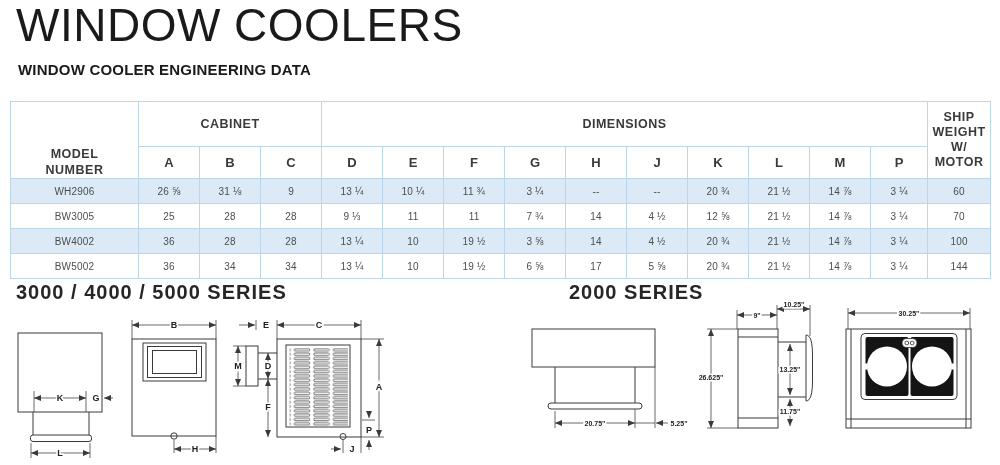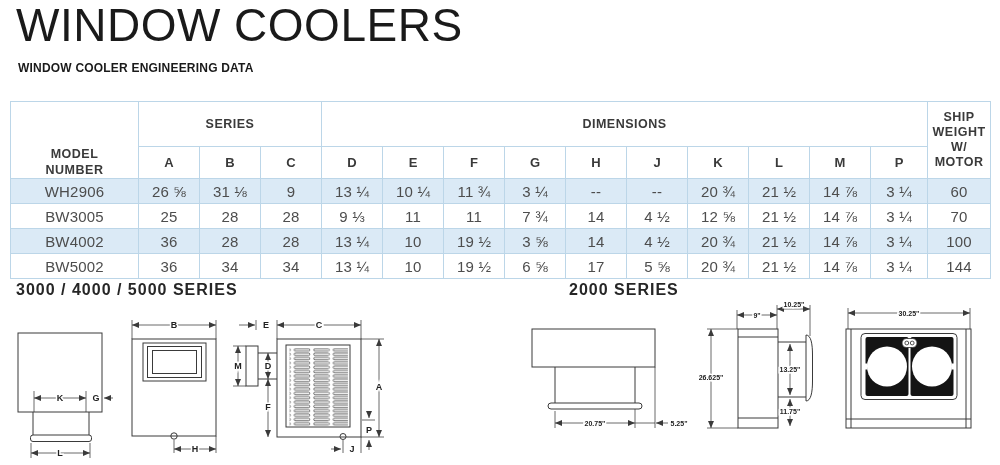--- a/index.html
+++ b/index.html
@@ -1,32 +1,32 @@
 <!DOCTYPE html>
 <html><head>
 <meta charset="utf-8">
 <style>
   html,body{margin:0;padding:0;background:#fff;}
   body{width:1000px;height:465px;position:relative;overflow:hidden;
        font-family:"Liberation Sans",sans-serif;color:#1c1c1c;}
   .title{position:absolute;left:16px;top:-2px;font-size:46px;font-weight:400;
          letter-spacing:0.5px;color:#1a1a1a;}
-  .subtitle{position:absolute;left:18px;top:61px;font-size:12px;font-weight:700;
+  .subtitle{position:absolute;left:18px;top:61px;font-size:15px;font-weight:700;
             letter-spacing:0.2px;color:#1a1a1a;}
   table.spec{position:absolute;left:10px;top:101px;width:980px;
              border-collapse:collapse;table-layout:fixed;}
   .spec th,.spec td{border:1px solid #bcd6e8;padding:0;text-align:center;overflow:hidden;}
   .spec thead th{color:#3a3a3a;font-weight:700;background:#fff;}
   tr.gh th{font-size:12.5px;height:38px;letter-spacing:0.5px;}
   tr.lh th{font-size:13px;height:27px;}
   th.model-th span{display:inline-block;max-width:80px;line-height:1.25;margin-top:45px;}
   th.ship-th{font-size:10.5px;line-height:1.2;letter-spacing:0.2px;}
-  .spec tbody td{font-size:15px;color:#4d4d4d;height:24px;letter-spacing:0.2px;}
+  .spec tbody td{font-size:10px;color:#4d4d4d;height:24px;letter-spacing:0.2px;}
   .spec tbody tr:nth-child(odd){background:#dbeaf6;}
-  .series-h{position:absolute;top:281px;font-size:16px;font-weight:700;
+  .series-h{position:absolute;top:281px;font-size:20px;font-weight:700;
             letter-spacing:1px;color:#262626;}
   #series-a{left:16px;}
   #series-b{left:533px;margin-left:36px;}
   svg.drawings{position:absolute;left:0;top:300px;}
   .ln{stroke:#3a3a3a;stroke-width:1;fill:none;}
   .dim{stroke:#3a3a3a;stroke-width:0.75;fill:none;}
   .lbl{font:600 9px "Liberation Sans",sans-serif;fill:#222;text-anchor:middle;
        paint-order:stroke;stroke:#fff;stroke-width:3px;}
   .dlbl{font:600 7px "Liberation Sans",sans-serif;fill:#222;text-anchor:middle;
         paint-order:stroke;stroke:#fff;stroke-width:3px;}
@@ -53,21 +53,21 @@
         <col style="width:61px">
       <col style="width:61px">
         <col style="width:61px">
         <col style="width:61px">
       <col style="width:57px">
       <col style="width:63px">
     </colgroup>
     <thead>
       <tr class="gh">
         <th rowspan="2" class="model-th"><span>MODEL NUMBER</span></th>
-        <th colspan="3">SERIES</th>
+        <th colspan="3">CABINET</th>
         <th colspan="10">DIMENSIONS</th>
         <th rowspan="2" class="ship-th">SHIP WEIGHT W/ MOTOR</th>
       </tr>
       <tr class="lh">
         <th>A</th>
         <th>B</th>
         <th>C</th>
         <th>D</th>
         <th>E</th>
         <th>F</th>

